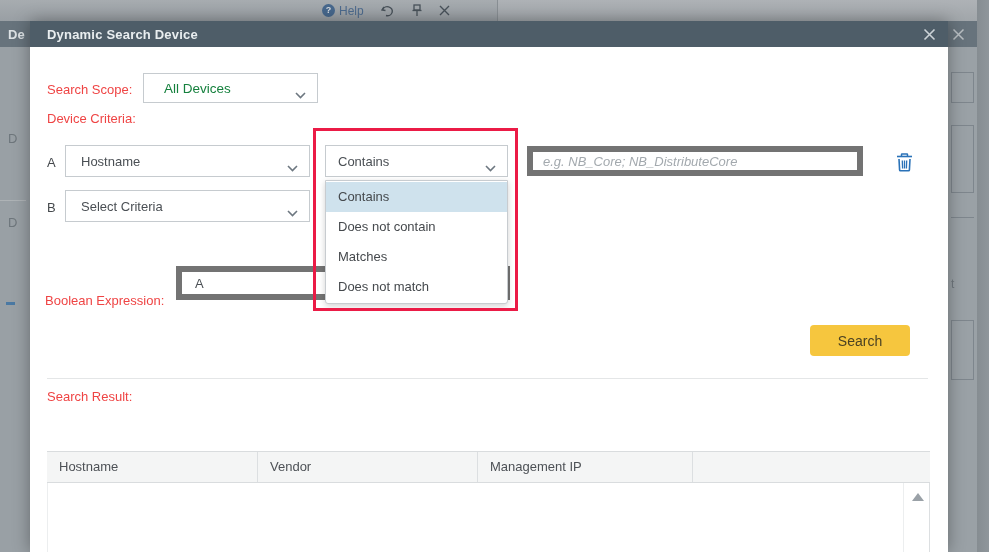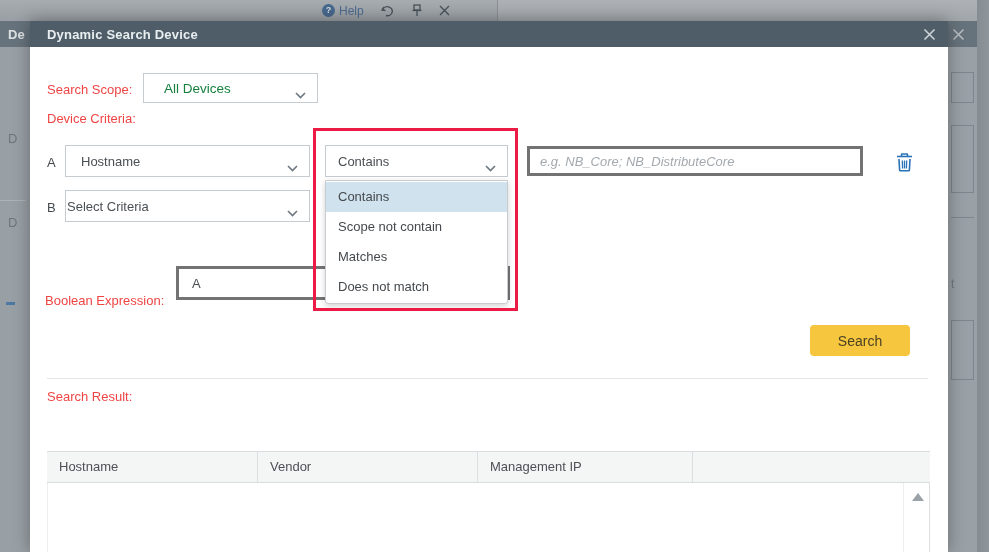--- a/index.html
+++ b/index.html
@@ -59,25 +59,25 @@
   .select .chev { position:absolute; right:11px; top:50%; margin-top:-3px; }
 
   .scope-select { left:113px; top:52px; width:175px; height:30px; }
   .scope-select .val { margin-left:20px; color:#15803d; font-size:13.5px; }
 
   .dd-a { left:35px; top:124px; width:245px; height:32px; }
   .dd-a .val { margin-left:15px; }
   .dd-op { left:295px; top:124px; width:183px; height:32px; }
   .dd-op .val { margin-left:12px; }
   .dd-b { left:35px; top:169px; width:245px; height:32px; }
-  .dd-b .val { margin-left:1px; }
+  .dd-b .val { margin-left:15px; }
 
   .row-letter { position:absolute; left:17px; color:#45494d; font-size:13px; }
 
-  .text-input { position:absolute; border:3px solid #737373; background:#fff;
+  .text-input { position:absolute; border:6px solid #737373; background:#fff;
     font-family:inherit; font-size:13px; color:#4a4f54; padding-left:10px; outline:none; }
   .text-input::placeholder { color:#a3a9ae; font-style:italic; }
   .value-input { left:497px; top:125px; width:336px; height:30px; }
   .bool-input { left:146px; top:245px; width:334px; height:34px; padding-left:13px; z-index:1; }
 
   .trash-btn { position:absolute; left:862px; top:129px; width:24px; height:24px;
     display:flex; align-items:center; justify-content:center; cursor:pointer; }
 
   .menu { position:absolute; left:295px; top:159px; width:183px; z-index:5;
     background:#fff; border:1px solid #c8ccd0; border-radius:0 0 3px 3px;
@@ -225,21 +225,21 @@
           <polyline points="1,1 5.5,5.5 10,1" fill="none" stroke="#6d7780" stroke-width="1.6"></polyline>
         </svg>
     </span>
   </div>
 
   <span class="label" style="left:15px;top:272px">Boolean Expression:</span>
   <input class="text-input bool-input" type="text" value="A" style="">
 
   <div class="menu">
     <div class="menu-item selected">Contains</div>
-    <div class="menu-item">Scope not contain</div>
+    <div class="menu-item">Does not contain</div>
     <div class="menu-item">Matches</div>
     <div class="menu-item">Does not match</div>
   </div>
 
   <div class="red-rect"></div>
 
   <button class="search-btn">Search</button>
 
   <div class="divider"></div>
 

